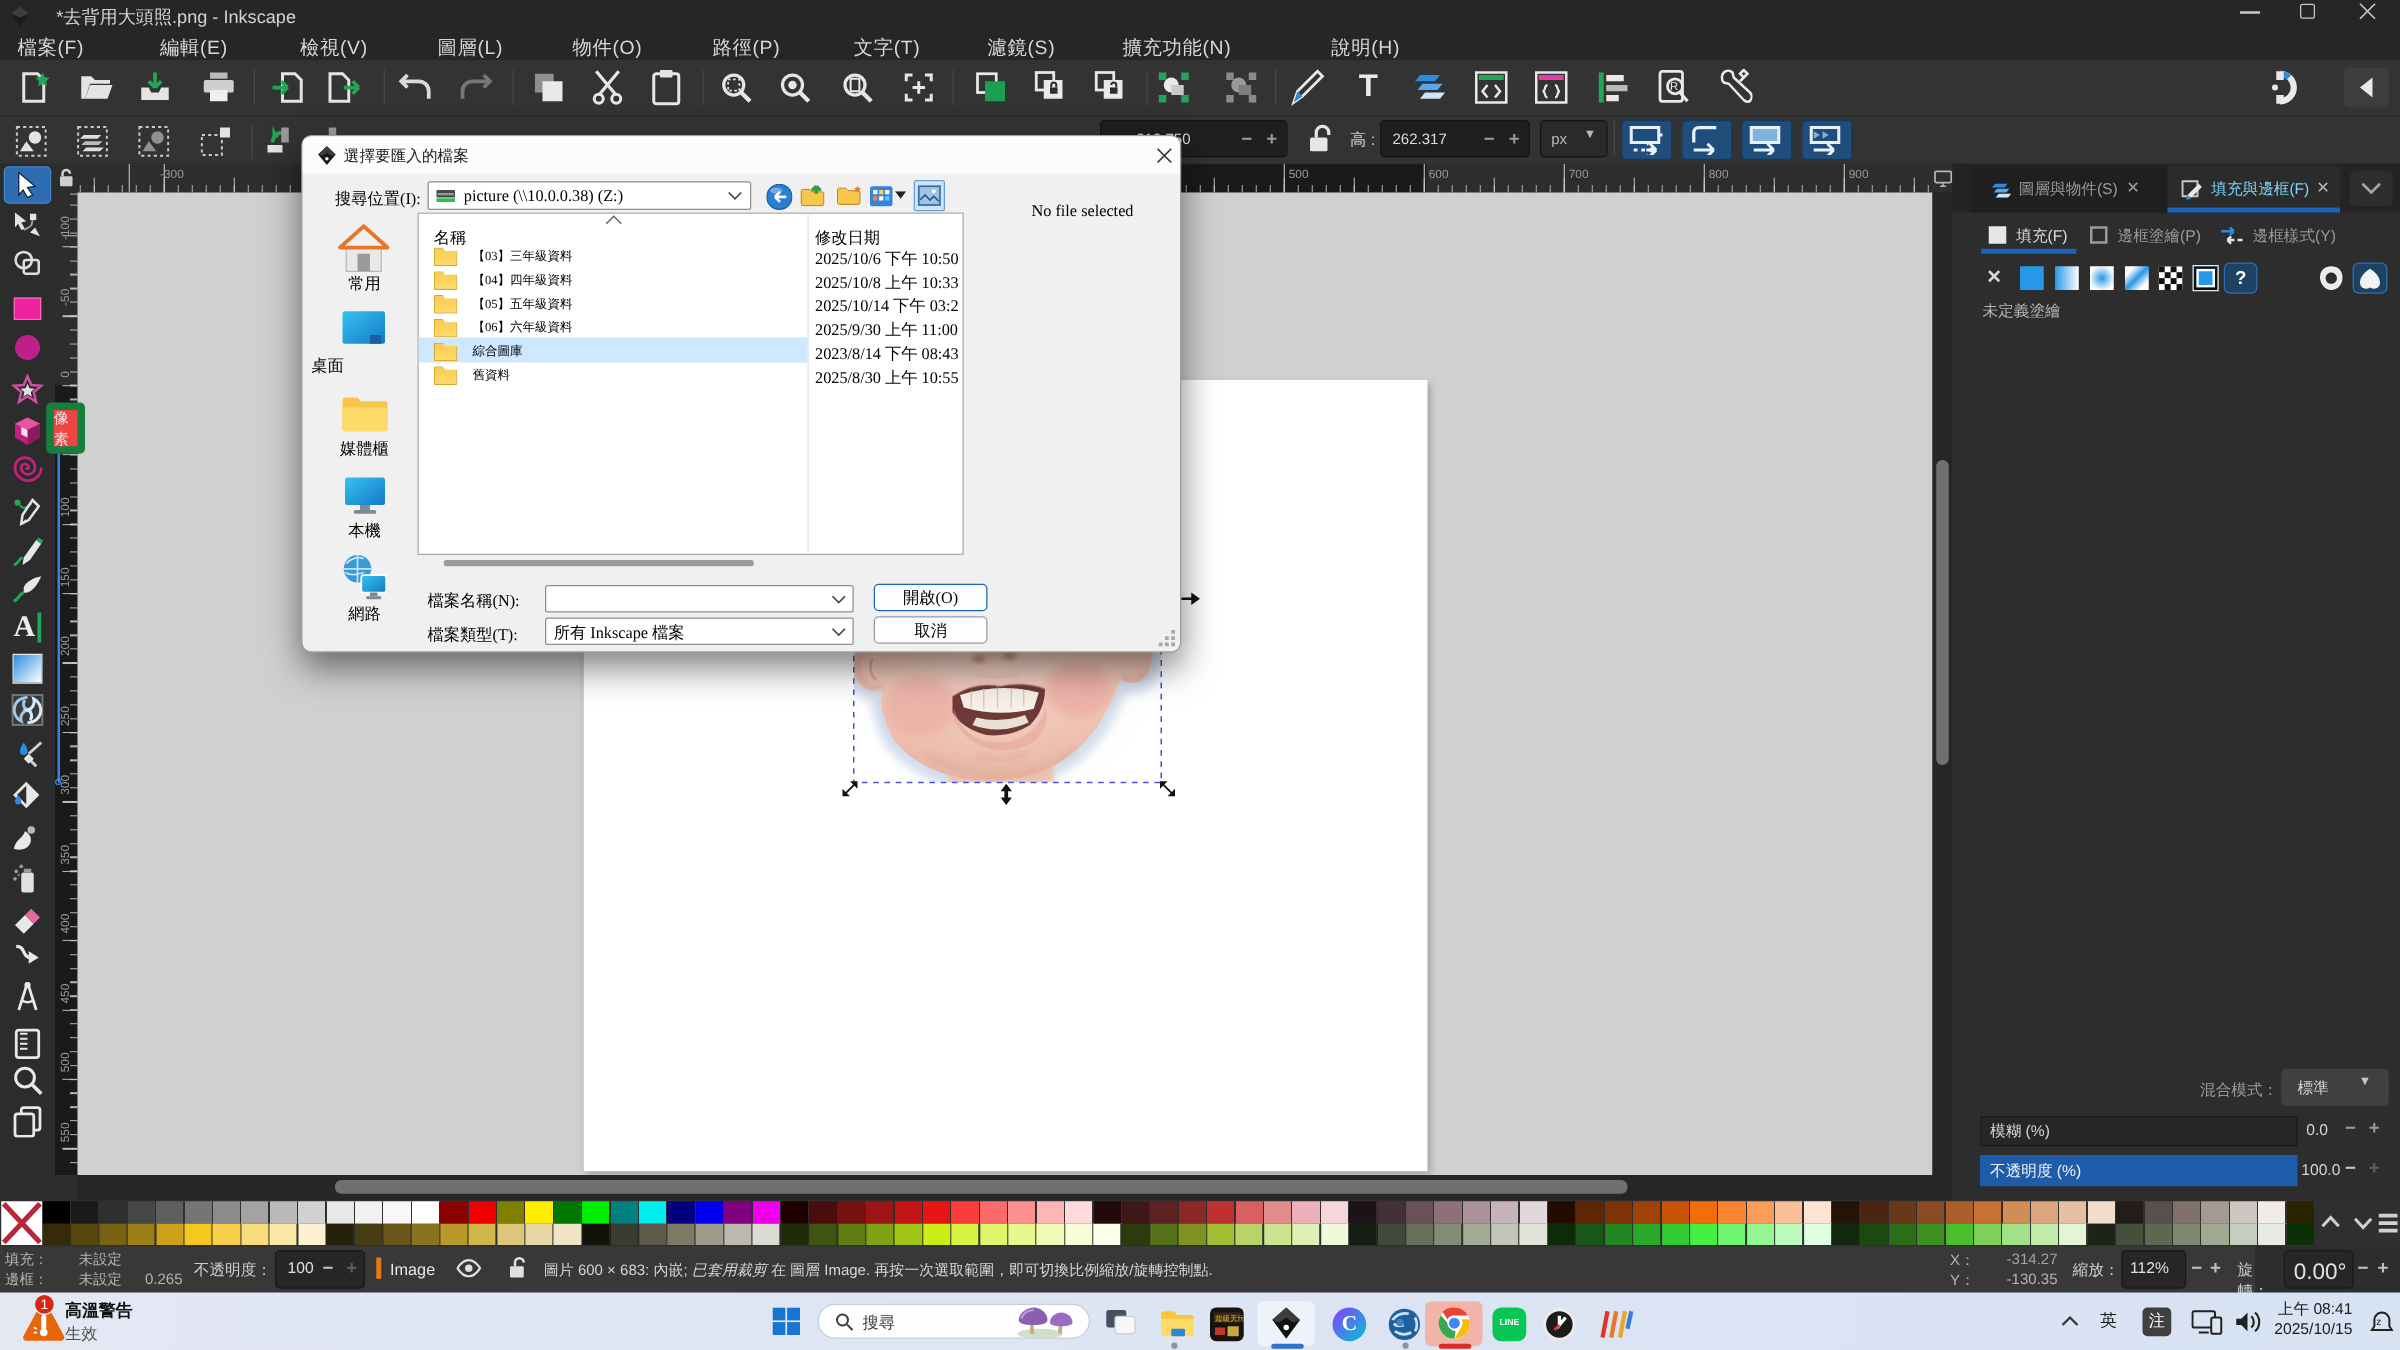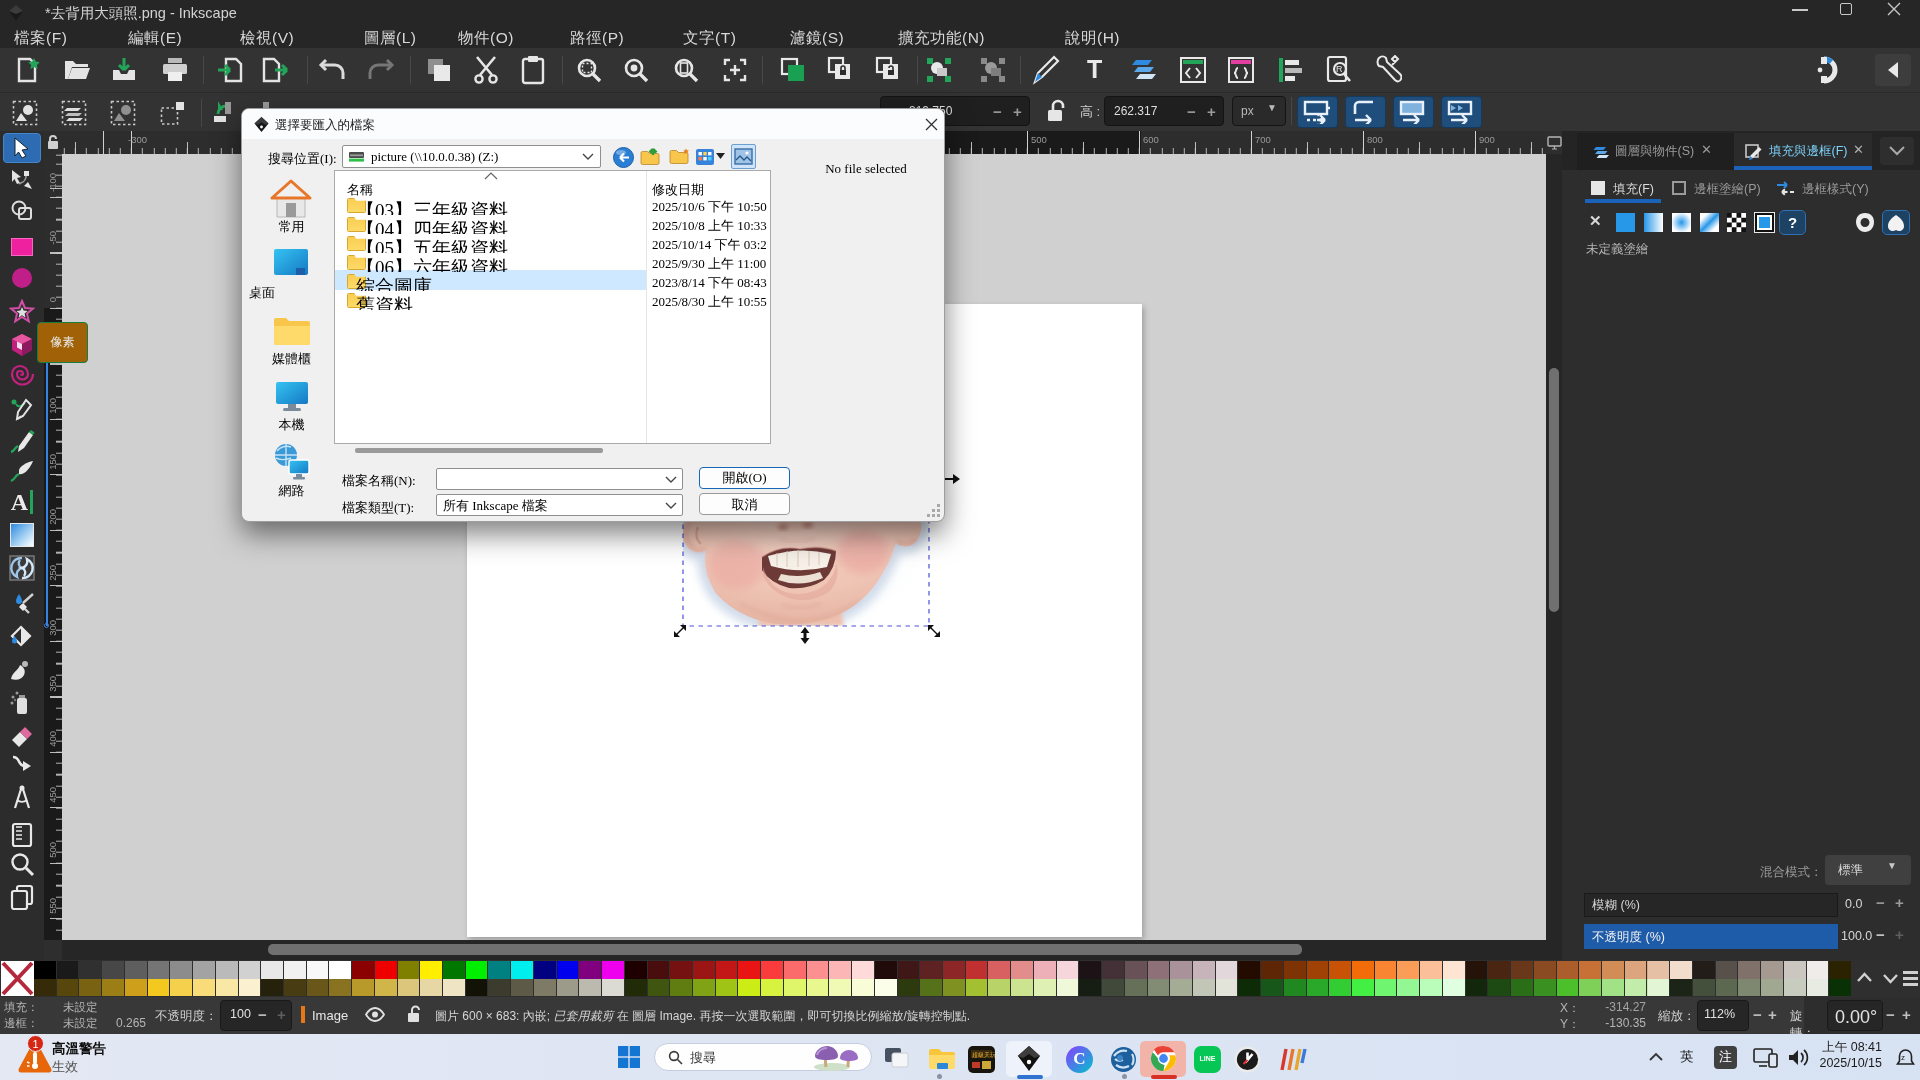--- a/index.html
+++ b/index.html
@@ -20,25 +20,25 @@
 #page{position:absolute;left:405px;top:150px;width:675px;height:633px;background:#ffffff;box-shadow:2px 3px 6px rgba(0,0,0,.25)}
 #vscroll{left:1546px;top:154px;width:16px;height:786px;background:#262626}
 #vthumb{position:absolute;left:3px;top:214px;width:10px;height:244px;background:#707070;border-radius:5px}
 #hscroll{left:62px;top:940px;width:1500px;height:20px;background:#262626}
 #hthumb{position:absolute;left:206px;top:4px;width:1034px;height:11px;background:#707070;border-radius:5px}
 #rpanel{left:1562px;top:131px;width:358px;height:975px;background:#2d2d2d}
 #palette{left:0;top:960px;width:1920px;height:37px;background:#2f2f2f}
 #statusbar{left:0;top:997px;width:1804px;height:37px;background:#383838;color:#cfcfcf;font-size:12px}
 #taskbar{left:0;top:1034px;width:1920px;height:46px;background:linear-gradient(90deg,#e3e8f3,#d7e2f3)}
 #dialog{left:241px;top:108px;width:704px;height:414px;background:#f0f0f0;border:1px solid #9d9d9d;border-radius:8px;box-shadow:0 12px 28px rgba(0,0,0,.5);font-family:"Liberation Serif",serif;overflow:hidden}
-#tooltip{left:37px;top:322px;width:51px;height:41px;background:#a16207;border:1px solid #15803d;border-radius:4px;color:#e8e8e8;font-size:12px;display:flex;align-items:center;justify-content:center}
+#tooltip{left:37px;top:322px;width:31px;height:41px;background:#ef4444;border:6px solid #15803d;border-radius:4px;color:#e8e8e8;font-size:12px;display:flex;align-items:center;justify-content:center}
 .vbox{position:absolute;background:#1f1f1f;border:1px solid #141414;border-radius:4px;color:#dedede;font-size:12px}
 .lrow{position:absolute;left:93px;width:436px;height:19px;overflow:hidden}
 .lrow::before{content:"";position:absolute;left:12px;top:2px;width:17px;height:13px;background:linear-gradient(#f9cd52,#fdda69);border:1px solid #d8a82a;border-radius:1.5px;clip-path:polygon(0 0,38% 0,48% 18%,100% 18%,100% 100%,0 100%)}
-.lrow .fn{position:absolute;left:21px;top:2px;font-size:19px;color:#000;white-space:nowrap}
+.lrow .fn{position:absolute;left:43px;top:2px;font-size:10px;color:#000;white-space:nowrap}
 .lrow .fd{position:absolute;left:317px;top:2px;font-size:13px;color:#000;white-space:nowrap}
 .pm{position:absolute;color:#9a9a9a;font-size:15px;font-weight:bold}
 .bluebtn{position:absolute;width:41px;height:32px;background:#1f4e7c;border:1px solid #143a5e;border-radius:4px}
 </style></head>
 <body>
 <div id="app">
 <div class="a" id="titlebar">
  <svg class="a" style="left:7px;top:4px" width="18" height="18" viewBox="0 0 18 18">
         <path d="M9 1 L16 7 L9 17 L2 7 Z" fill="#1a1a1a"></path>
         <path d="M9 1 L16 7 L9 10 L2 7 Z" fill="#3c3c3c"></path>
@@ -47,21 +47,21 @@
  <div class="a" style="left:1792px;top:9px;width:16px;height:2px;background:#c8c8c8"></div>
  <div class="a" style="left:1840px;top:3px;width:12px;height:12px;border:1.5px solid #c8c8c8;border-radius:2px"></div>
  <svg class="a" style="left:1887px;top:2px" width="14" height="14" viewBox="0 0 14 14">
         <path d="M1 1 L13 13 M13 1 L1 13" stroke="#c8c8c8" stroke-width="1.4"></path>
       </svg>
 </div>
 <div class="a" id="menubar">
  <div class="mi" style="left:14px">檔案(F)</div>
  <div class="mi" style="left:128px">編輯(E)</div>
  <div class="mi" style="left:240px">檢視(V)</div>
- <div class="mi" style="left:364px">圖層(L)</div>
+ <div class="mi" style="left:350px">圖層(L)</div>
  <div class="mi" style="left:458px">物件(O)</div>
  <div class="mi" style="left:570px">路徑(P)</div>
  <div class="mi" style="left:683px">文字(T)</div>
  <div class="mi" style="left:790px">濾鏡(S)</div>
  <div class="mi" style="left:898px">擴充功能(N)</div>
  <div class="mi" style="left:1065px">說明(H)</div>
 </div>
 <div class="a" id="tb1">
  <svg class="a" style="left:13px;top:8px" width="28" height="28" viewBox="0 0 28 28">
         <path d="M6 3h11l5 5v17H6z" fill="none" stroke="#e4e4e4" stroke-width="2.4"></path>

